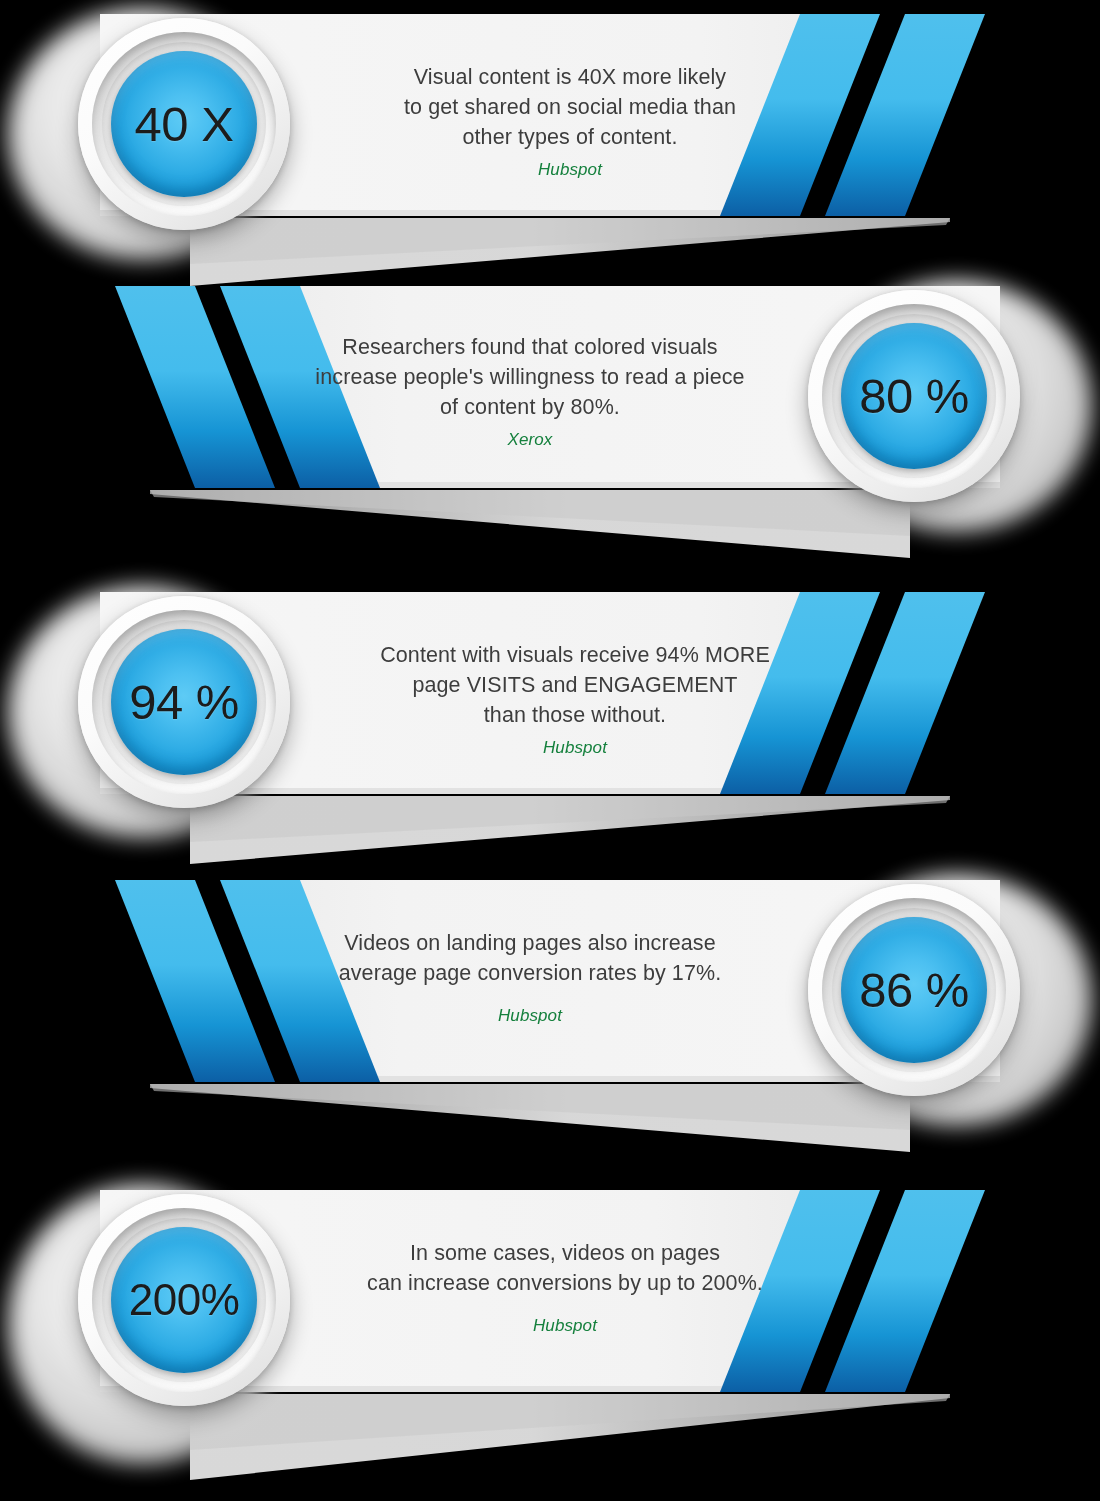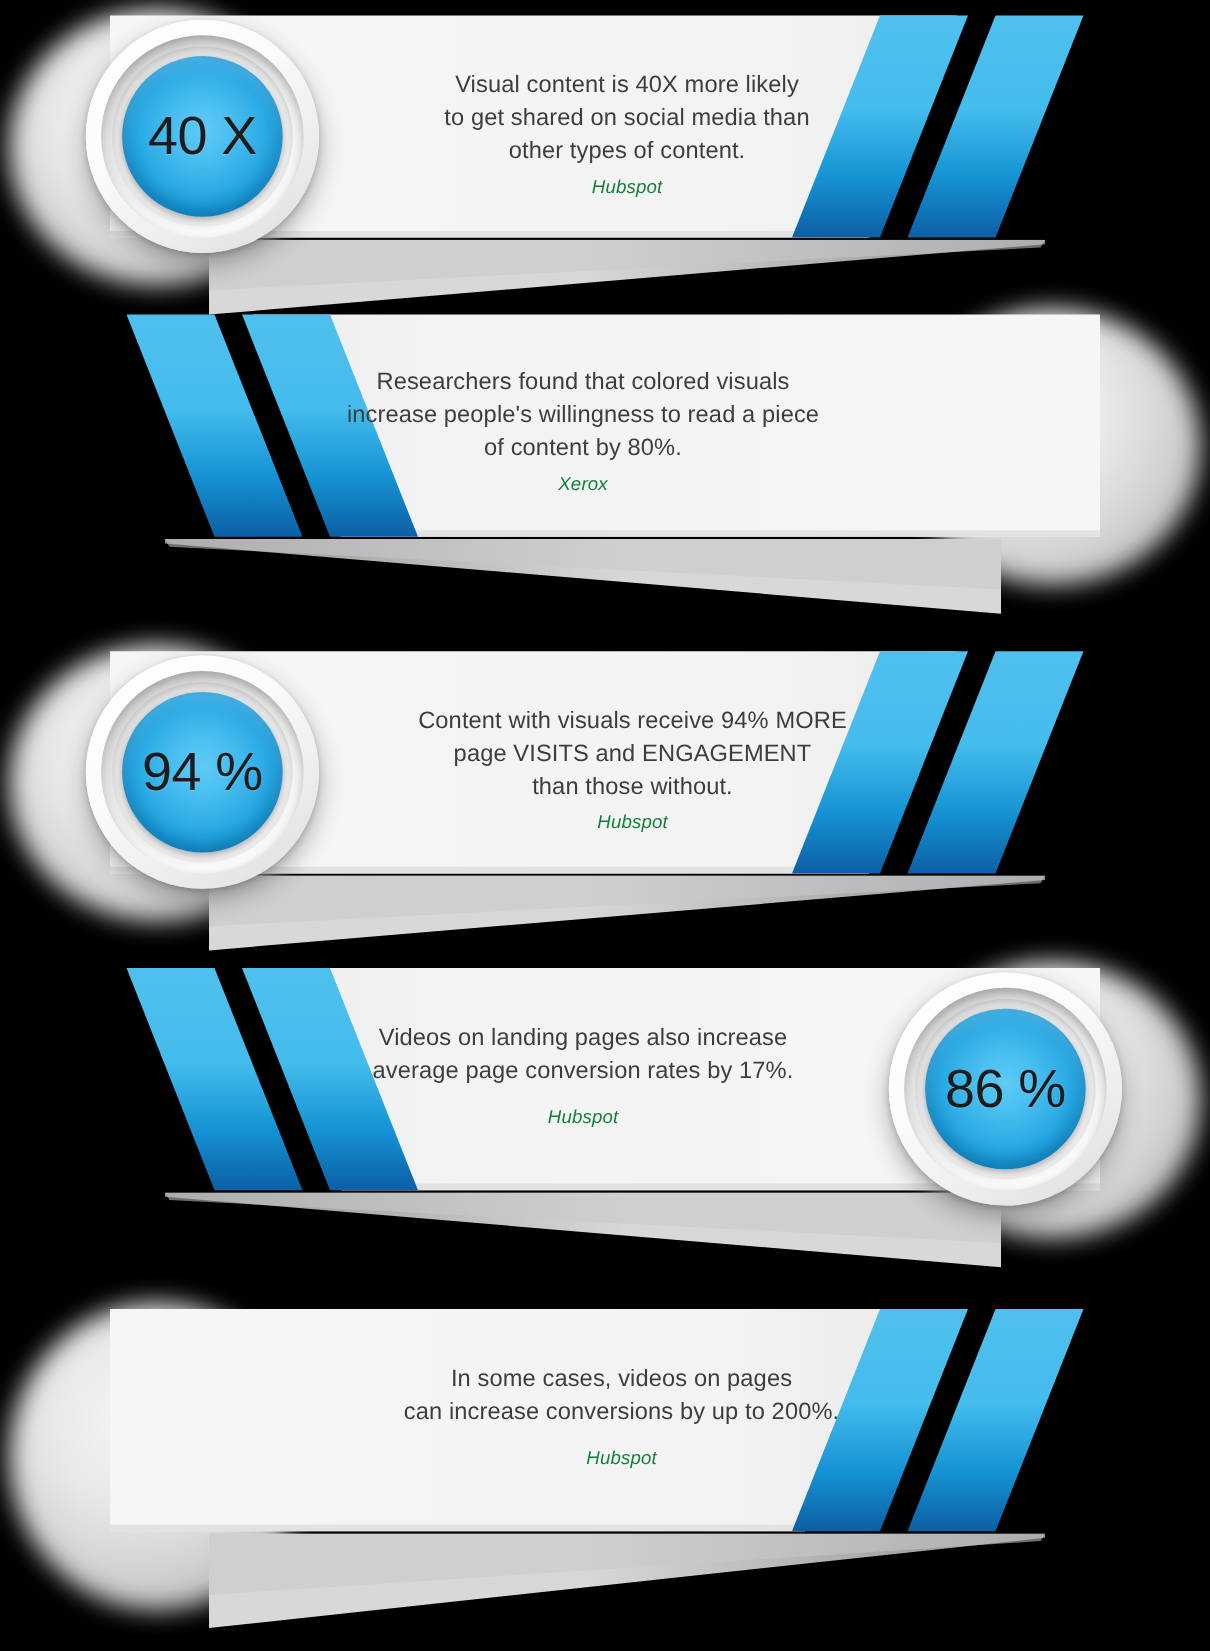--- a/index.html
+++ b/index.html
@@ -171,20 +171,28 @@
         <polygon points="300,4 220,4 300,206 380,206" fill="url(#sg2)"></polygon>
         <polygon points="195,4 115,4 195,206 275,206" fill="url(#sg2)"></polygon>
       </svg>
     </div>
 
     <div class="panel-text" style="left:240px;top:60px;width:580px;">Researchers found that colored visuals
 increase people's willingness to read a piece
 of content by 80%.</div>
     <div class="panel-src" style="left:240px;top:158px;width:580px;">Xerox</div>
 
+    <div class="badge" style="left:808px;top:18px;width:212px;height:212px;">
+      <div class="ring-outer"></div>
+      <div class="ring-inner" style="left:14px;top:14px;right:14px;bottom:14px;"></div>
+      <div class="ring-inner2" style="left:24px;top:24px;right:24px;bottom:24px;"></div>
+      <div class="sphere" style="left:33px;top:33px;right:33px;bottom:33px;">
+        <span style="font-size:49px;">80 %</span>
+      </div>
+    </div>
   </div>
 
   <div class="card-block" style="top:578px;height:300px;">
 
     <div class="glow" style="left:8px;top:8px;width:270px;height:252px;"></div>
 
     <div class="tail" style="left:190px;top:218px;width:760px;height:82px;">
       <svg width="760" height="82" viewBox="0 0 760 82">
         <defs>
           <linearGradient id="tl3" x1="0" y1="0" x2="1" y2="0">
@@ -326,15 +334,23 @@
         <polygon points="0,200 634,200 632,206 0,206" fill="#e2e2e2"></polygon>
         <polygon points="700,4 780,4 700,206 620,206" fill="url(#sg5)"></polygon>
         <polygon points="805,4 885,4 805,206 725,206" fill="url(#sg5)"></polygon>
       </svg>
     </div>
 
     <div class="panel-text" style="left:275px;top:62px;width:580px;">In some cases, videos on pages
 can increase conversions by up to 200%.</div>
     <div class="panel-src" style="left:275px;top:140px;width:580px;">Hubspot</div>
 
+    <div class="badge" style="left:78px;top:18px;width:212px;height:212px;">
+      <div class="ring-outer"></div>
+      <div class="ring-inner" style="left:14px;top:14px;right:14px;bottom:14px;"></div>
+      <div class="ring-inner2" style="left:24px;top:24px;right:24px;bottom:24px;"></div>
+      <div class="sphere" style="left:33px;top:33px;right:33px;bottom:33px;">
+        <span style="font-size:44px;">200%</span>
+      </div>
+    </div>
   </div>
 
 </div>
 
 </body></html>

